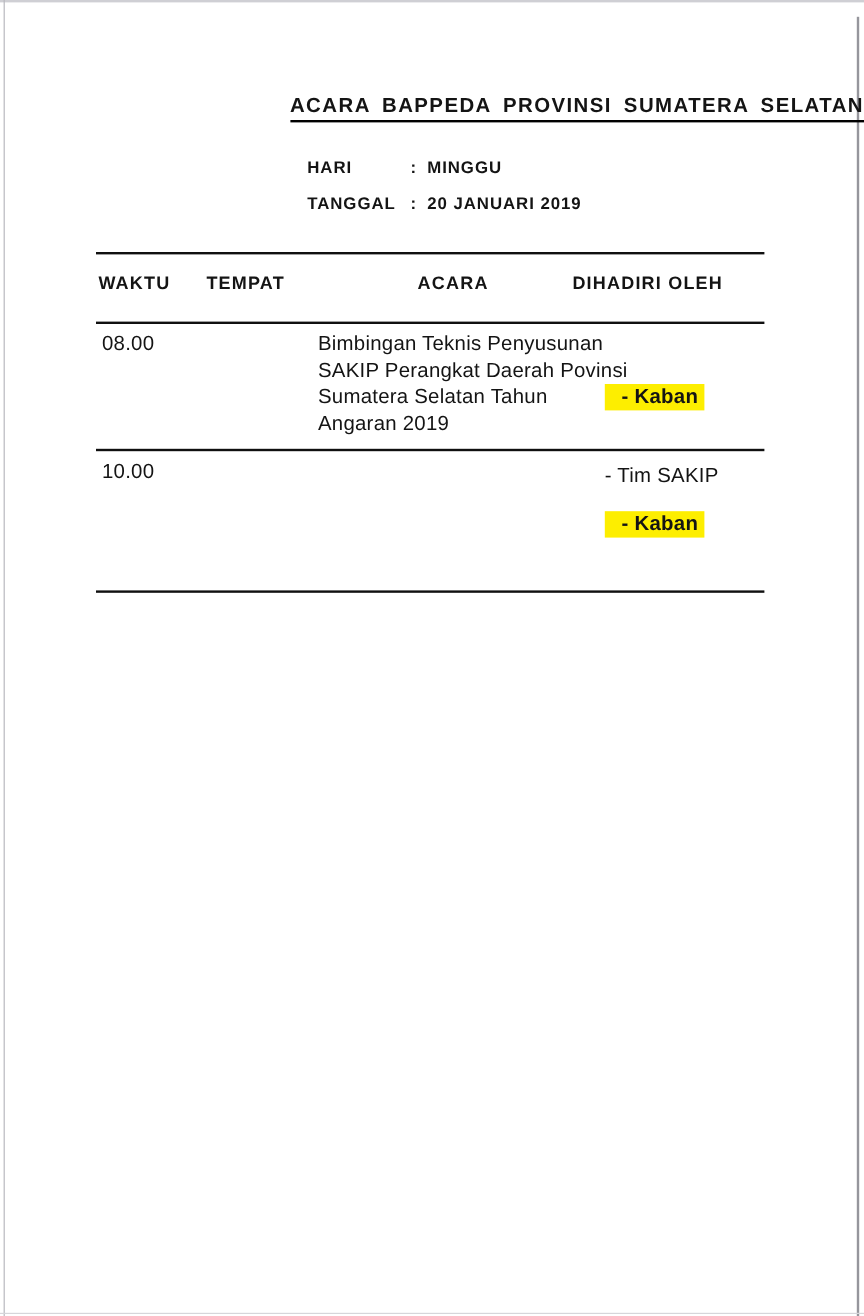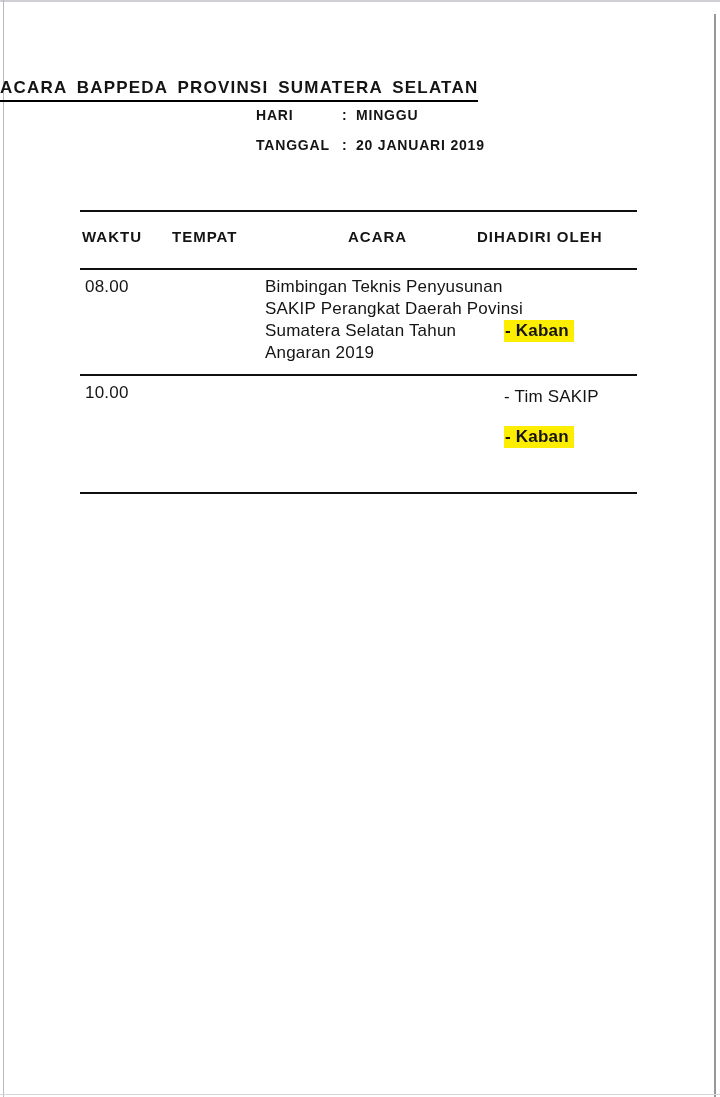--- a/index.html
+++ b/index.html
@@ -11,31 +11,31 @@
     overflow:hidden;
     font-family:"Liberation Sans", sans-serif;
     color:#141414;
   }
   
   .edge-top    { position:absolute; left:0; top:0; width:720px; height:2px; background:#cfcfd4; }
   .edge-left   { position:absolute; left:3px; top:0; width:1px; height:1097px; background:#b9b9bf; }
   .edge-right  { position:absolute; left:714px; top:14px; width:2px; height:1083px; background:#96969c; }
   .edge-bottom { position:absolute; left:0; top:1094px; width:720px; height:1px; background:#d6d6da; }
 
-  .title-wrap { position:absolute; left:0; top:78px; width:720px; text-align:left; }
+  .title-wrap { position:absolute; left:0; top:78px; width:720px; text-align:right; }
   .doc-title {
     display:inline-block;
     font-size:17px; font-weight:700;
     letter-spacing:1.2px; word-spacing:4px;
     border-bottom:2px solid #000;
     padding-bottom:2px;
     line-height:20px;
   }
 
-  .info-block { position:absolute; left:256px; top:104px; }
+  .info-block { position:absolute; left:256px; top:128px; }
   .info-row { display:flex; height:22px; line-height:22px; margin-bottom:8px;
               font-size:14px; font-weight:700; letter-spacing:0.8px; }
   .info-label { width:86px; }
   .info-colon { width:14px; }
 
   .rule { position:absolute; left:80px; width:557px; height:2px; background:#101010; }
   .rule-1 { top:210px; }
   .rule-2 { top:268px; }
   .rule-3 { top:374px; }
   .rule-4 { top:492px; }
@@ -49,21 +49,21 @@
 
   .cell { position:absolute; font-size:17px; line-height:22px;
           letter-spacing:0.2px; white-space:pre; }
   .r1 { top:276px; }
   .r2 { top:382px; }
   .c-time  { left:85px; }
   .c-place { left:137px; }
   .c-event { left:265px; }
   .c-att   { left:504px; }
 
-  .hl { display:inline-block; font-weight:700; padding:0 5px 0 1px; background:#fdee00; }
+  .hl { display:inline-block; font-weight:700; padding:0 5px 0 14px; background:#fdee00; }
 </style>
 </head>
 <body>
 
 <div class="page">
 
   <div class="edge-top"></div>
   <div class="edge-left"></div>
   <div class="edge-right"></div>
   <div class="edge-bottom"></div>

